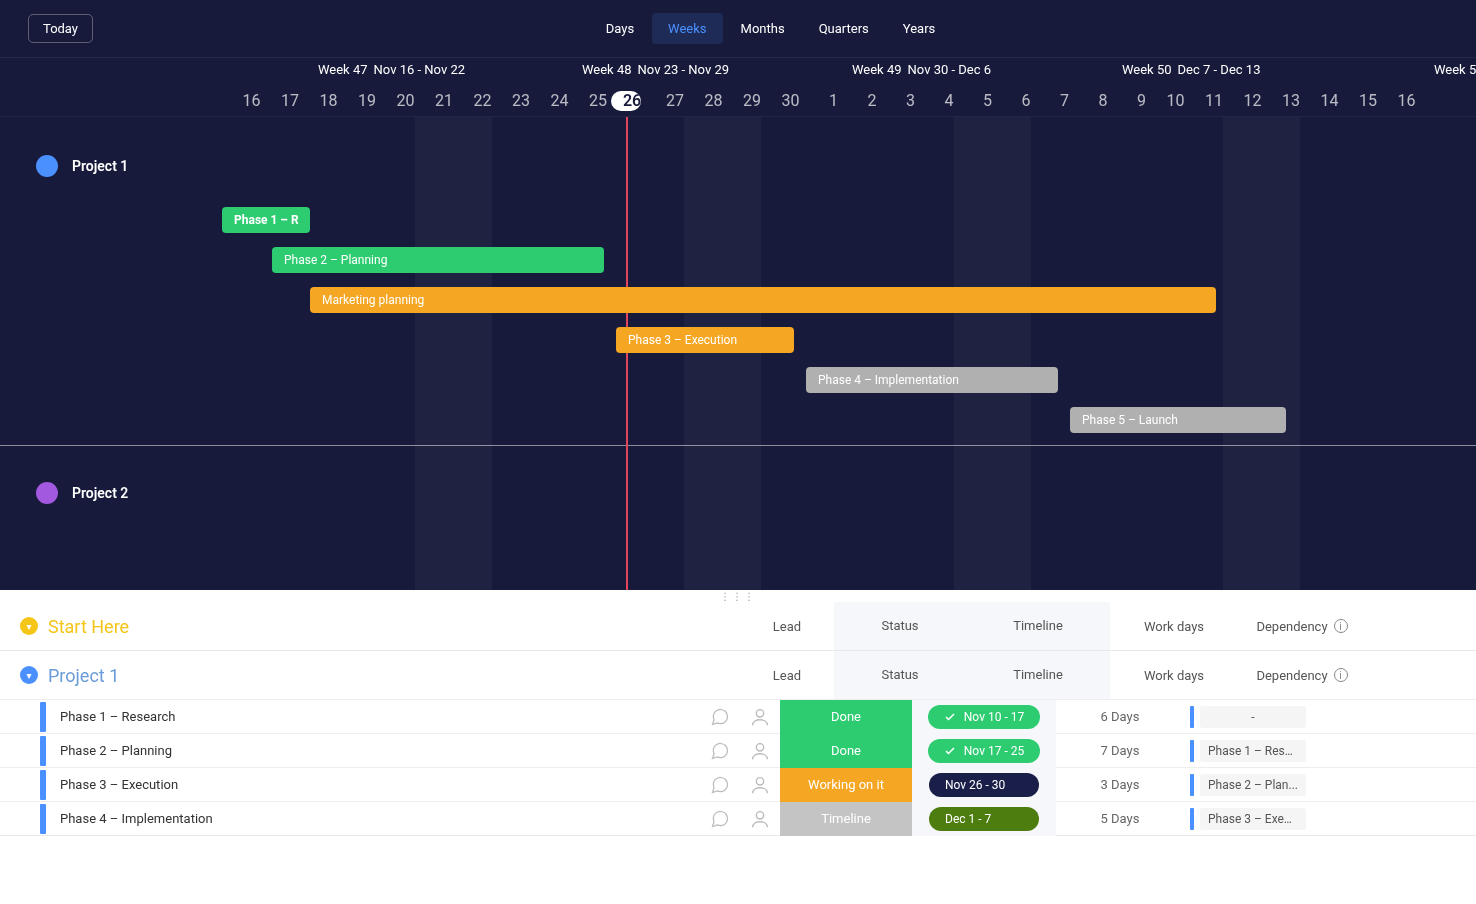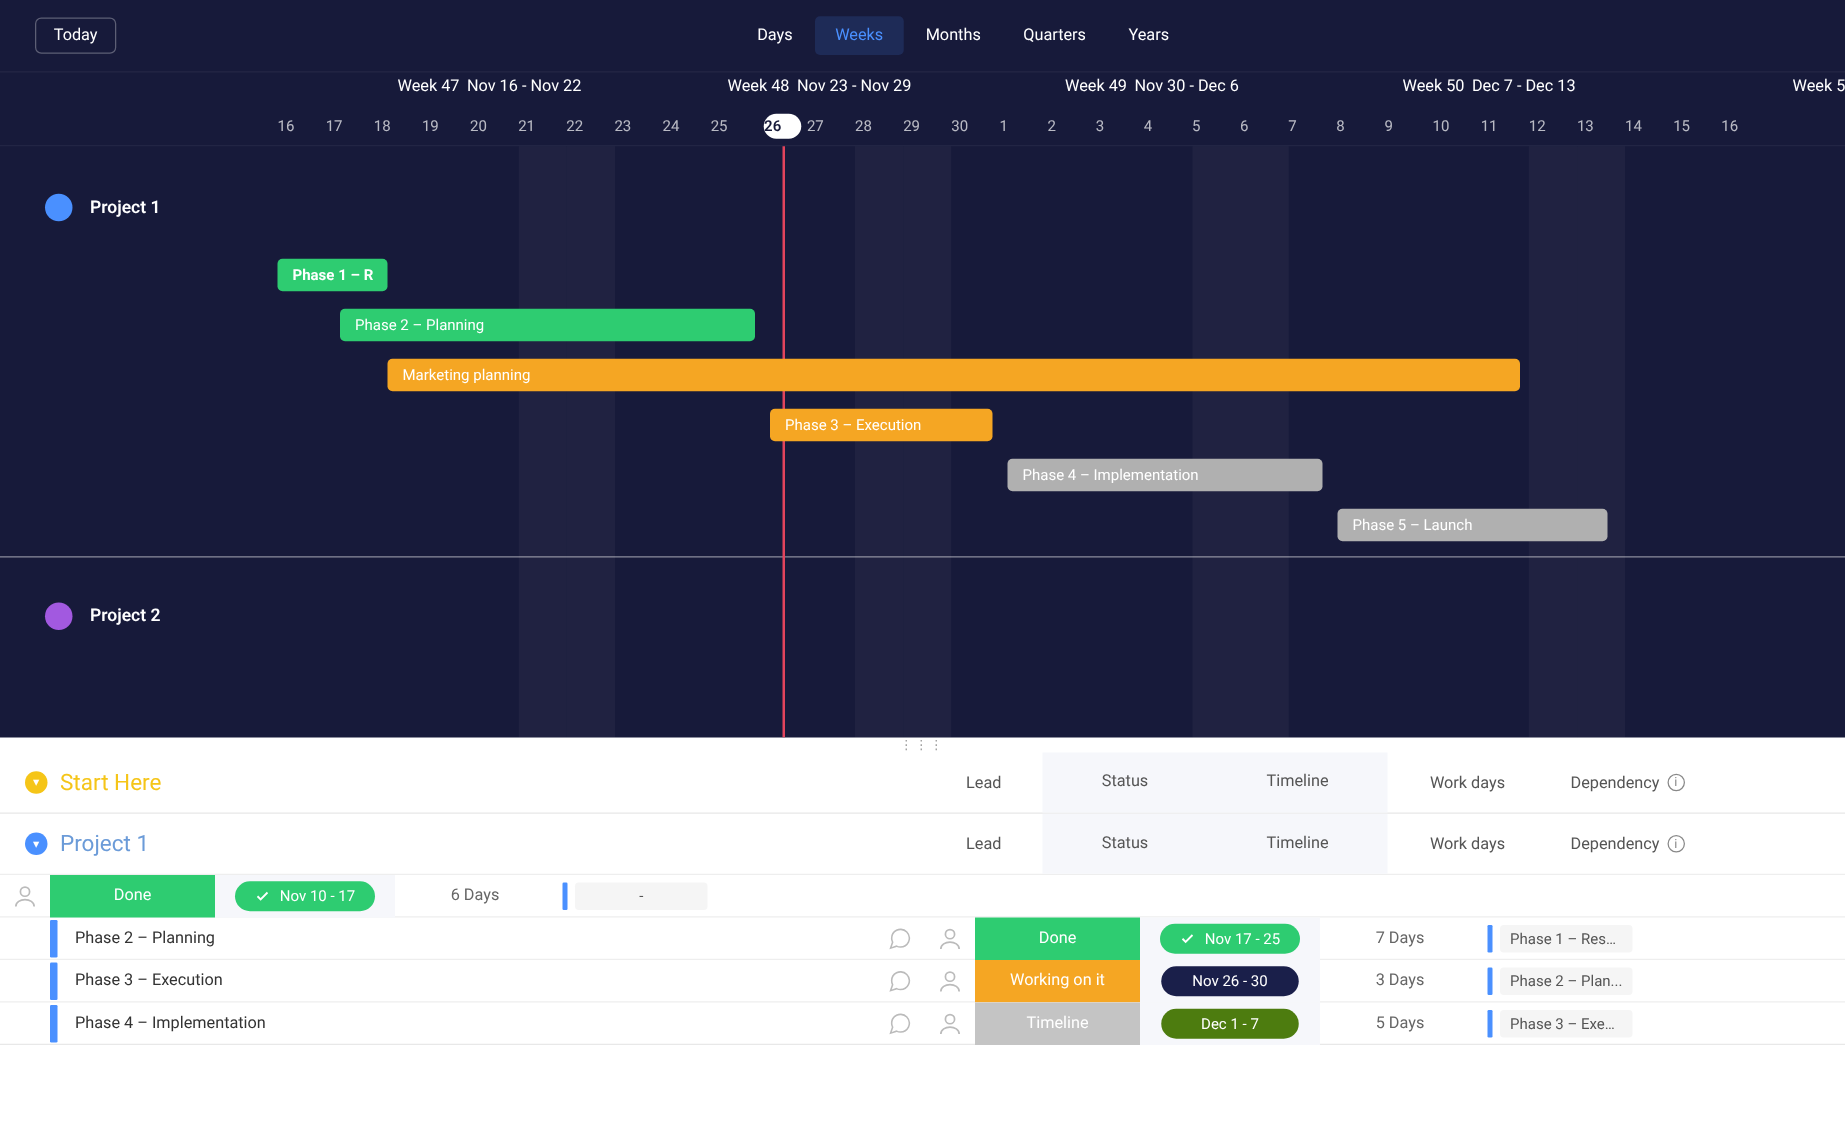--- a/index.html
+++ b/index.html
@@ -12,21 +12,21 @@
 .zoom-btn{background:transparent;border:none;color:#fff;padding:8px 16px;border-radius:4px;font-size:13px;cursor:pointer}
 .zoom-btn.active{background:rgba(74,144,255,0.15);color:#4a90ff}
 
 .timeline-header{display:flex;border-bottom:1px solid rgba(255,255,255,0.05)}
 .left-gutter{width:222px;flex-shrink:0}
 .header-right{flex:1;position:relative}
 .weeks-row{display:flex;height:28px;align-items:center}
 .week-label{position:absolute;font-size:13px;top:4px;white-space:nowrap}
 .week-label b{font-weight:400;margin-right:6px}
 .days-row{display:flex;height:30px;position:relative}
-.day-cell{width:38.5px;text-align:left;font-size:12px;color:rgba(255,255,255,0.7);line-height:30px;position:relative}
+.day-cell{width:38.5px;text-align:right;font-size:16px;color:rgba(255,255,255,0.7);line-height:30px;position:relative}
 .today-pill{position:absolute;background:#fff;border-radius:10px;width:30px;height:20px;left:50%;top:50%;transform:translate(-50%,-50%);color:#171a3a;line-height:20px;font-weight:600}
 
 .gantt-body{flex:1;display:flex;position:relative;overflow:hidden}
 .proj-labels{width:222px;flex-shrink:0;position:relative}
 .proj-label{display:flex;align-items:center;gap:14px;padding-left:36px;position:absolute}
 .proj-dot{width:22px;height:22px;border-radius:50%}
 .proj-name{font-size:14px;color:#fff;font-weight:600}
 .bars-area{flex:1;position:relative}
 .col-bg{position:absolute;top:-58px;bottom:-20px;background:rgba(255,255,255,0.04);width:38.5px}
 .hr-divider{position:absolute;left:-222px;right:0;height:1px;background:rgba(255,255,255,0.5)}
@@ -51,21 +51,21 @@
 .highlight-cols{background:#f6f7fb;display:flex}
 
 .row{display:flex;align-items:center;height:34px;border-top:1px solid #eee}
 .row-left{width:740px;display:flex;align-items:center;padding-left:40px;gap:0;position:relative}
 .row-accent{width:6px;height:30px;background:#4a90ff;border-radius:1px;position:absolute;left:40px}
 .row-name{font-size:13px;color:#333;padding-left:20px}
 .row-spacer{flex:1}
 .icon-btn{width:40px;display:flex;align-items:center;justify-content:center;color:#bbb}
 .status-cell{width:132px;height:34px;display:flex;align-items:center;justify-content:center;color:#fff;font-size:13px}
 .timeline-cell{width:144px;display:flex;align-items:center;justify-content:center}
-.timeline-pill{border-radius:14px;padding:5px 16px;color:#fff;font-size:12px;display:flex;align-items:center;gap:8px;min-width:110px;justify-content:center}
+.timeline-pill{border-radius:14px;padding:5px 16px;color:#fff;font-size:12px;display:flex;align-items:center;gap:8px;min-width:110px;justify-content:space-between}
 .workdays-cell{width:128px;text-align:center;font-size:13px;color:#666}
 .dep-cell{width:128px;display:flex;align-items:center;padding:0 6px;gap:6px}
 .dep-accent{width:4px;height:22px;background:#4a90ff;border-radius:1px}
 .dep-box{flex:1;background:#f5f5f5;border-radius:3px;padding:4px 8px;font-size:12px;color:#555;overflow:hidden;text-overflow:ellipsis;white-space:nowrap;text-align:center}
 .info-icon{width:14px;height:14px;border:1px solid #888;border-radius:50%;display:inline-flex;align-items:center;justify-content:center;font-size:10px;color:#888}
 
 svg{display:block}
 </style>
 </head>
 <body>
@@ -196,20 +196,30 @@
           <div class="col-head c-status" style="line-height: 48px;">Status</div>
           <div class="col-head c-timeline" style="line-height: 48px;">Timeline</div>
         </div>
         <div class="col-head c-workdays">Work days</div>
         <div class="col-head c-dep">
           <span>Dependency</span>
           <span class="info-icon">i</span>
         </div>
       </div>
       <div class="row">
+        <div class="row-left">
+          <div class="row-accent"></div>
+          <div class="row-name">Phase 1 – Research</div>
+          <div class="row-spacer"></div>
+          <div class="icon-btn">
+            <svg width="20" height="20" viewBox="0 0 24 24" fill="none" stroke="currentColor" stroke-width="1.5">
+              <path d="M21 11.5a8.38 8.38 0 01-.9 3.8 8.5 8.5 0 01-7.6 4.7 8.38 8.38 0 01-3.8-.9L3 21l1.9-5.7a8.38 8.38 0 01-.9-3.8 8.5 8.5 0 014.7-7.6 8.38 8.38 0 013.8-.9h.5a8.48 8.48 0 018 8v.5z"></path>
+            </svg>
+          </div>
+        </div>
         <div class="icon-btn c-lead">
           <svg width="22" height="22" viewBox="0 0 24 24" fill="none" stroke="currentColor" stroke-width="1.5">
             <circle cx="12" cy="8" r="4"></circle>
             <path d="M4 21c0-4 4-6 8-6s8 2 8 6"></path>
           </svg>
         </div>
         <div class="highlight-cols">
           <div class="status-cell" style="background: rgb(46, 204, 113);">Done</div>
           <div class="timeline-cell">
             <div class="timeline-pill" style="background: rgb(46, 204, 113);">

